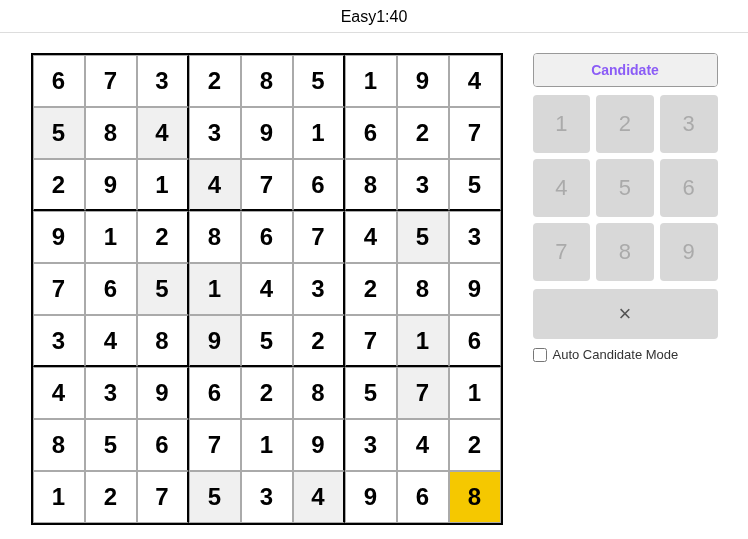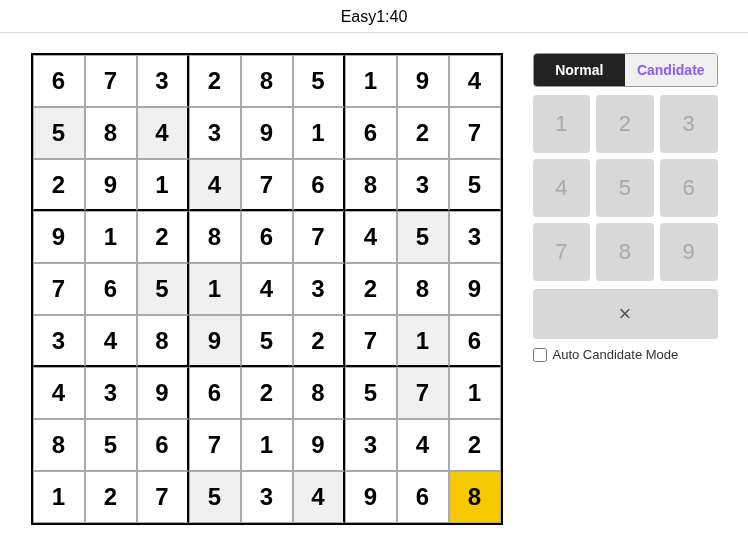--- a/index.html
+++ b/index.html
@@ -243,21 +243,20 @@
       <div class="cell given">3</div>
       <div class="cell given highlight border-right">4</div>
       <div class="cell given">9</div>
       <div class="cell given">6</div>
       <div class="cell given yellow">8</div>
     </div>
 
   <div class="controls">
 
     <div class="mode-toggle">
-      <button class="mode-btn active">Normal</button>
       <button class="mode-btn">Candidate</button>
     </div>
 
     <div class="numpad" id="numpad">
         <button class="num-btn">1</button>
         <button class="num-btn">2</button>
         <button class="num-btn">3</button>
         <button class="num-btn">4</button>
         <button class="num-btn">5</button>
         <button class="num-btn">6</button>

